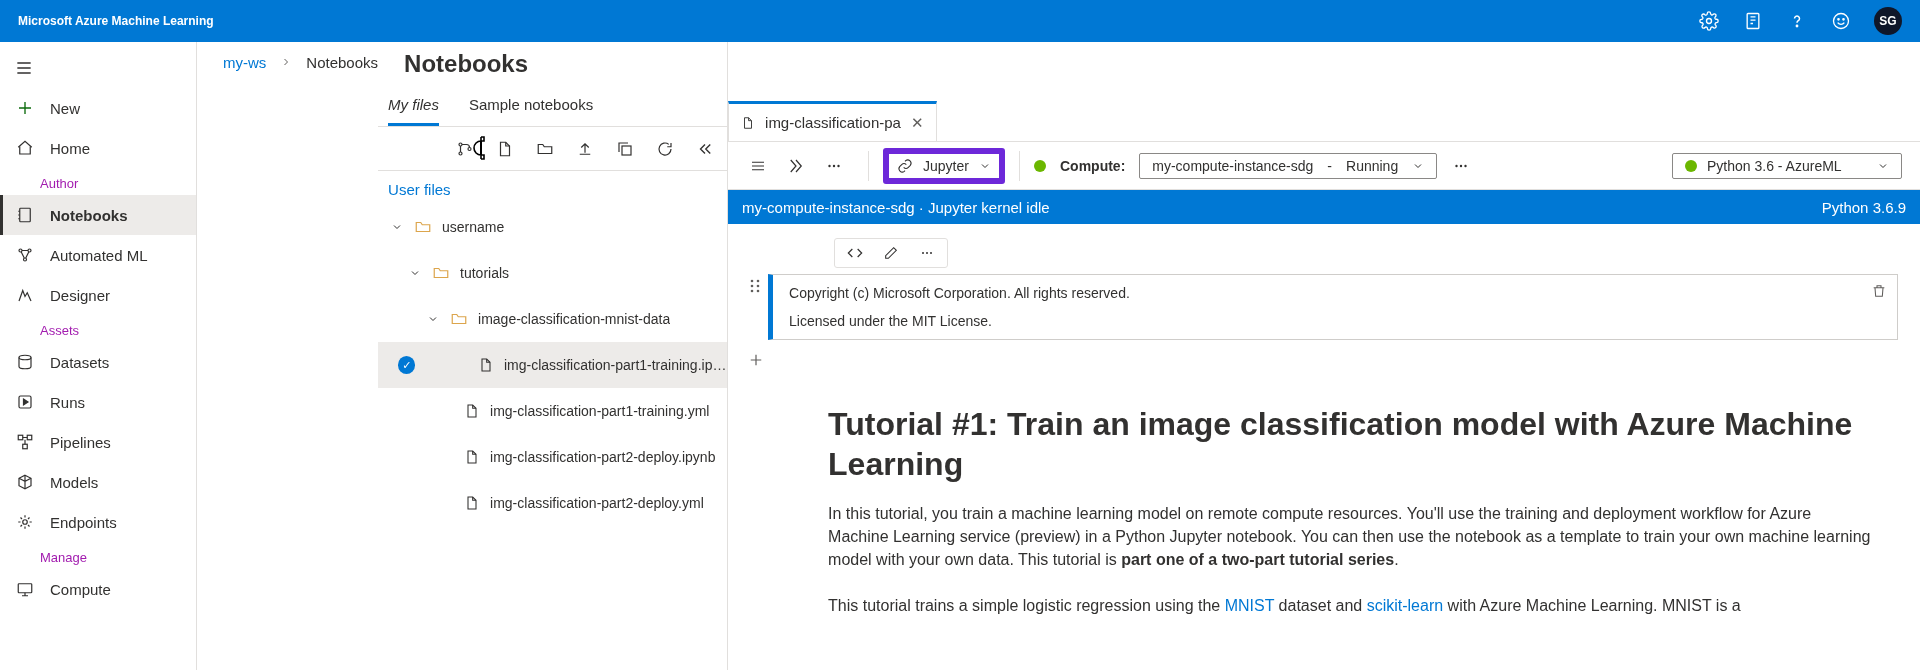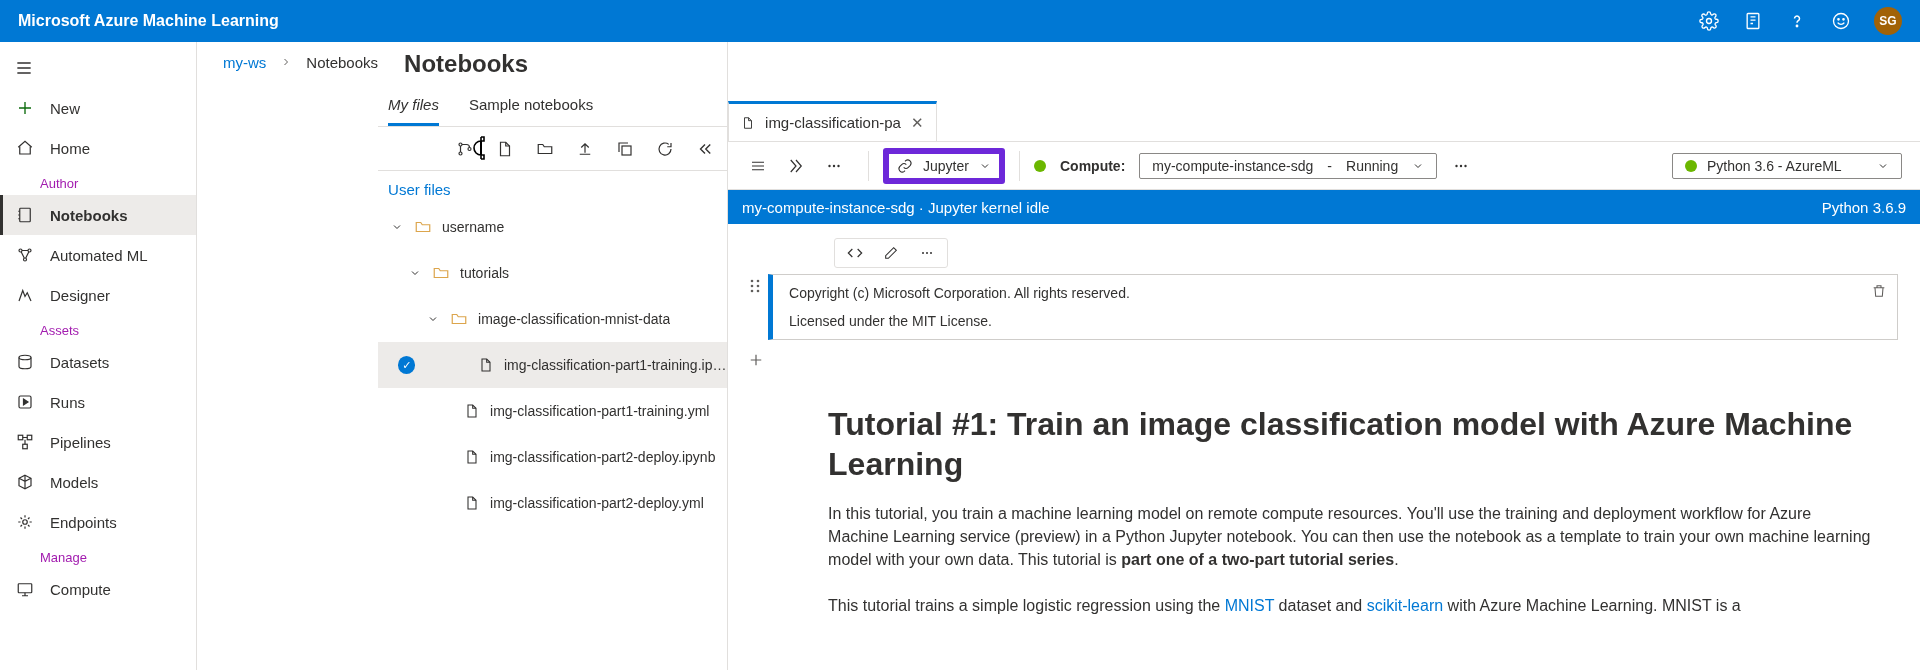--- a/index.html
+++ b/index.html
@@ -1,23 +1,23 @@
 <!DOCTYPE html>
 <html><head>
 <meta charset="utf-8">
 <style>
 * { margin:0; padding:0; box-sizing:border-box; font-family:"Segoe UI",Arial,sans-serif; }
 body { width:1920px; height:670px; overflow:hidden; background:#fff; color:#323130; font-size:14px; }
 
 
 .topbar { height:42px; background:#0078d4; color:#fff; display:flex; align-items:center; padding:0 18px; }
-.topbar-title { font-size:16px; font-weight:600; flex:1; }
+.topbar-title { font-size:12px; font-weight:600; flex:1; }
 .topbar-icons { display:flex; gap:22px; align-items:center; }
 .topbar-icon { width:22px; height:22px; display:flex; align-items:center; justify-content:center; cursor:pointer; }
-.avatar { width:28px; height:28px; border-radius:50%; background:#a16207; color:#fff; display:flex; align-items:center; justify-content:center; font-size:12px; font-weight:600; }
+.avatar { width:28px; height:28px; border-radius:50%; background:#0f172a; color:#fff; display:flex; align-items:center; justify-content:center; font-size:12px; font-weight:600; }
 
 .main { display:flex; height:628px; }
 
 
 .nav { width:197px; border-right:1px solid #e1dfdd; padding-top:6px; }
 .nav-burger { height:40px; display:flex; align-items:center; padding-left:14px; cursor:pointer; }
 .nav-item { height:40px; display:flex; align-items:center; padding-left:14px; gap:14px; cursor:pointer; font-size:15px; }
 .nav-item.active { background:#edebe9; border-left:3px solid #323130; padding-left:11px; font-weight:600; }
 .nav-section { font-size:13px; color:#a21caf; padding:8px 0 4px 40px; }
 .nav-icon { width:22px; display:flex; align-items:center; justify-content:center; color:#3b3a39; }

